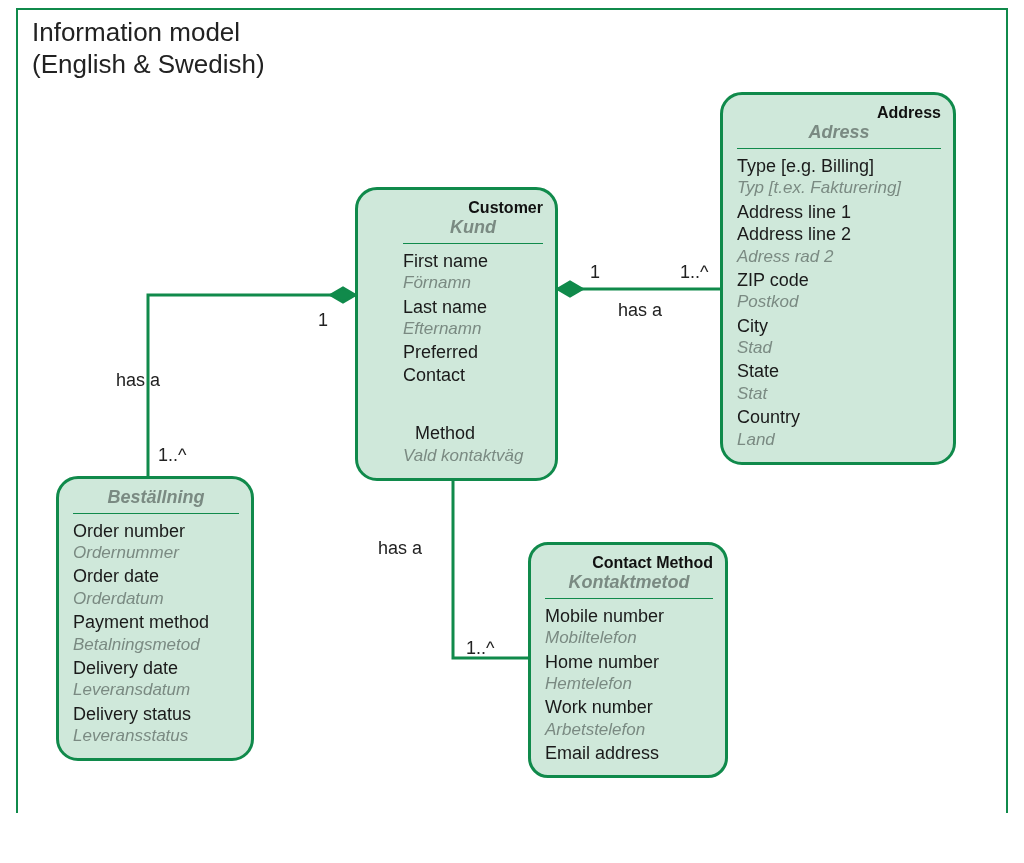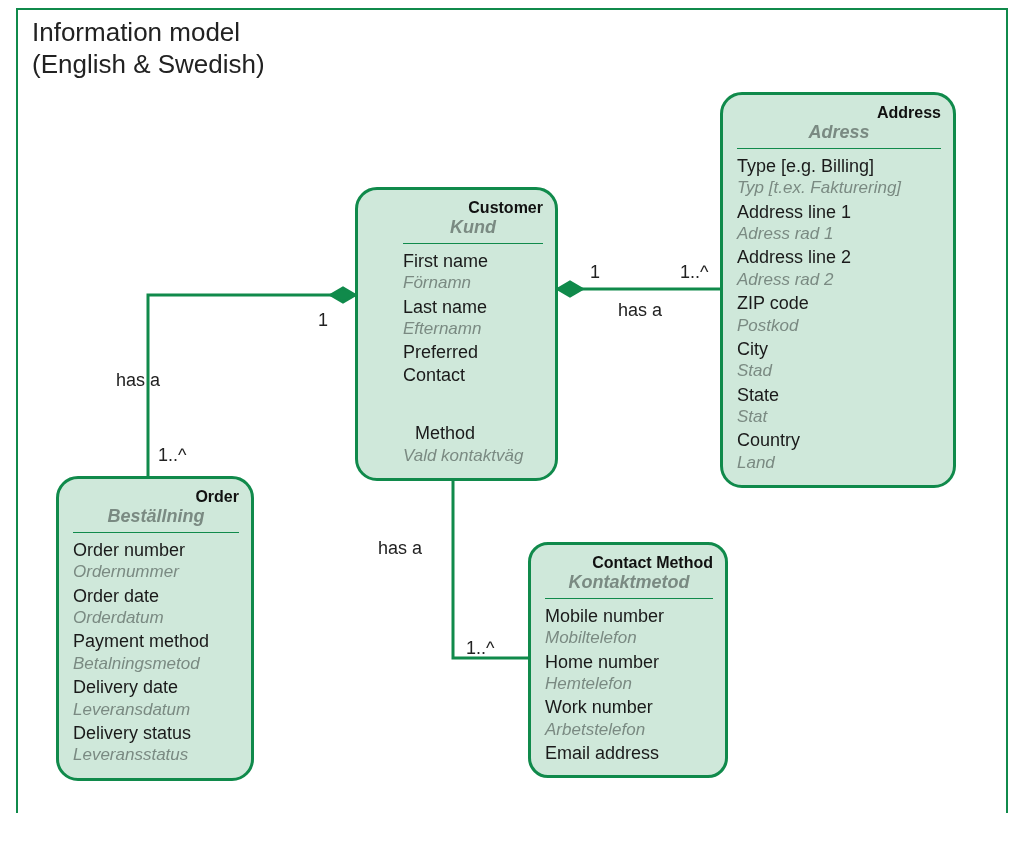--- a/index.html
+++ b/index.html
@@ -137,36 +137,34 @@
     </div>
 
     <div class="entity" style="left:702px; top:82px; width:236px;">
       <div class="hdr">
         <div class="name">Address</div>
         <div class="name2">Adress</div>
       </div>
       <div class="attr">Type [e.g. Billing]</div>
       <div class="attr2">Typ [t.ex. Fakturering]</div>
       <div class="attr">Address line 1</div>
-      <div class="attr2">Adress rad 1</div>
       <div class="attr">Address line 2</div>
       <div class="attr2">Adress rad 2</div>
       <div class="attr">ZIP code</div>
       <div class="attr2">Postkod</div>
       <div class="attr">City</div>
       <div class="attr2">Stad</div>
       <div class="attr">State</div>
       <div class="attr2">Stat</div>
       <div class="attr">Country</div>
       <div class="attr2">Land</div>
     </div>
 
     <div class="entity" style="left:38px; top:466px; width:198px;">
       <div class="hdr">
-        <div class="name">Order</div>
         <div class="name2">Beställning</div>
       </div>
       <div class="attr">Order number</div>
       <div class="attr2">Ordernummer</div>
       <div class="attr">Order date</div>
       <div class="attr2">Orderdatum</div>
       <div class="attr">Payment method</div>
       <div class="attr2">Betalningsmetod</div>
       <div class="attr">Delivery date</div>
       <div class="attr2">Leveransdatum</div>

